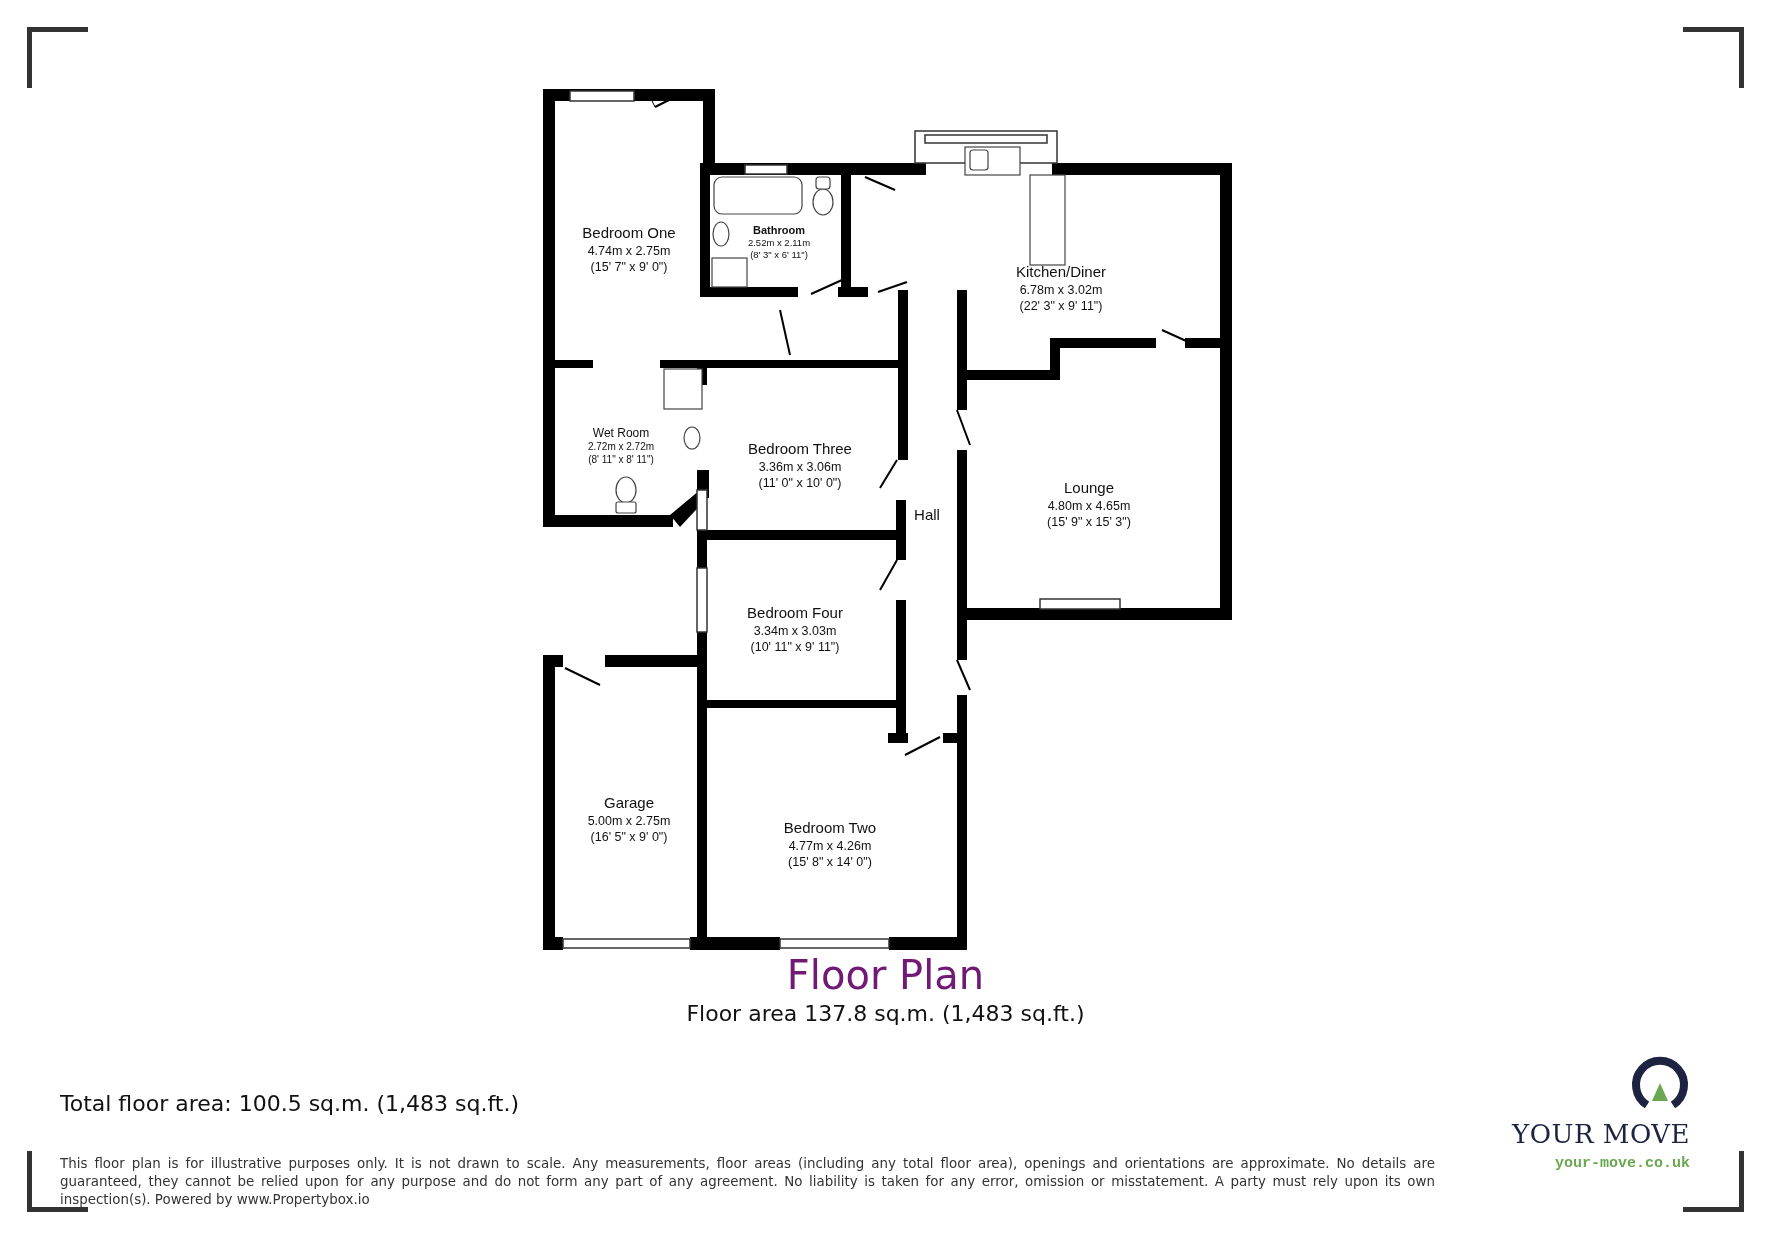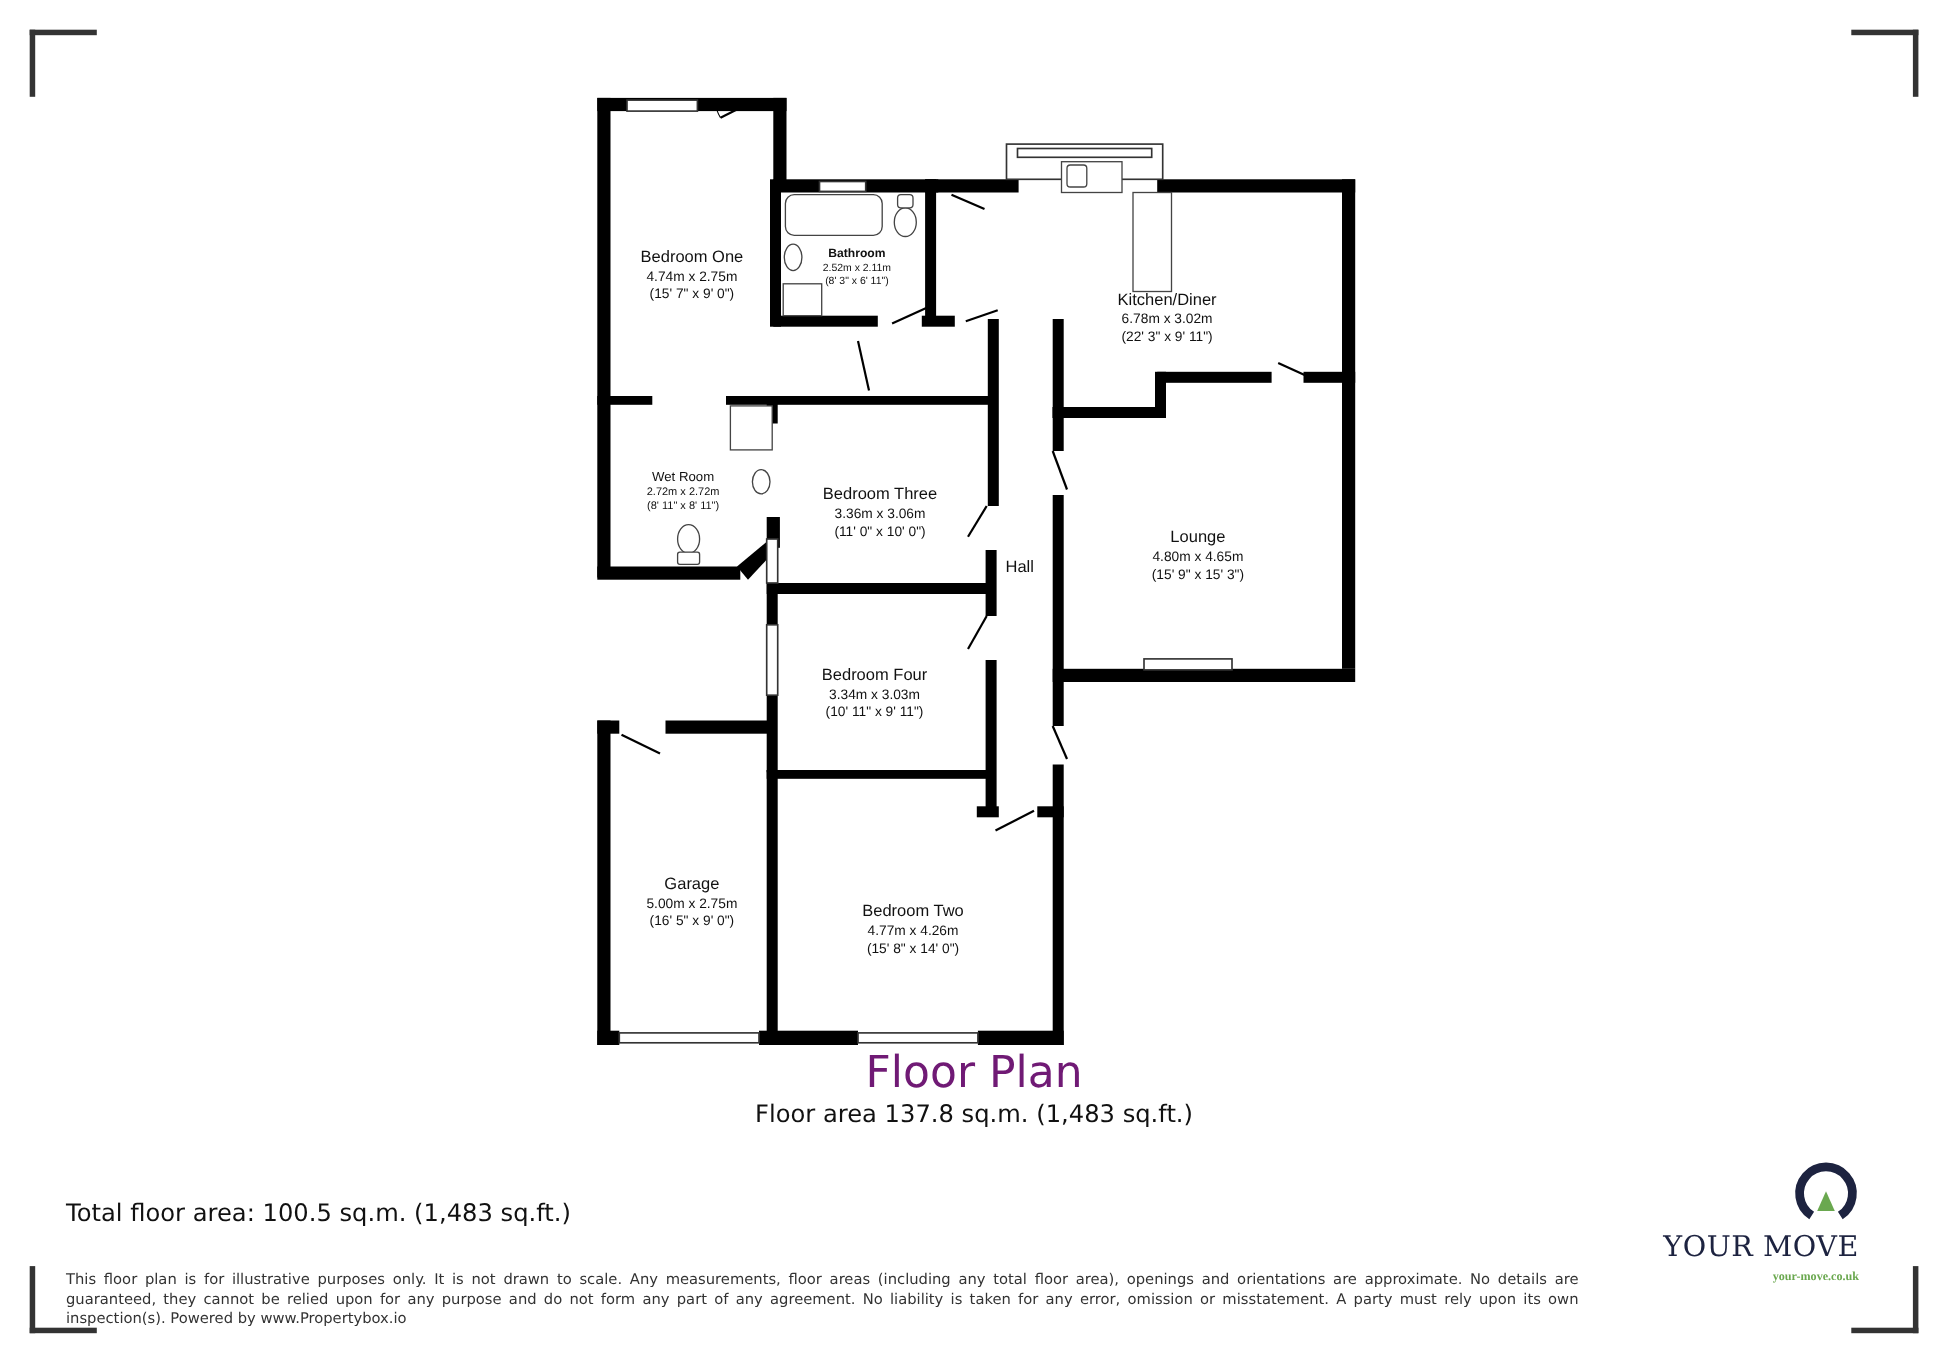--- a/index.html
+++ b/index.html
@@ -14,21 +14,21 @@
   .rn { font-size:15px; }
   .rd { font-size:12.5px; }
   .rn-s { font-size:11px; font-weight:bold; }
   .rd-s { font-size:9.5px; }
   .title { position:absolute; left:0; width:1771px; text-align:center; top:952px; font-family:"DejaVu Sans", sans-serif; font-size:40px; color:#701a75; }
   .subtitle { position:absolute; left:0; width:1771px; text-align:center; top:1001px; font-family:"DejaVu Sans", sans-serif; font-size:22px; color:#111; }
   .total { position:absolute; left:60px; top:1091px; font-family:"DejaVu Sans", sans-serif; font-size:22px; color:#111; }
   .disclaimer { position:absolute; left:60px; top:1135px; width:1375px; font-family:"DejaVu Sans", sans-serif; font-size:13.4px; line-height:18px; color:#333; text-align:justify; text-align-last:left;margin-top:20px; }
   .logo { position:absolute; left:1505px; top:1053px; width:185px; text-align:right; }
   .logo-name { font-family:"DejaVu Serif", serif; font-size:26px; letter-spacing:0.5px; color:#1d2340; margin-top:4px; }
-  .logo-url { font-family:Liberation Serif, serif; font-weight:bold; font-size:11px; color:#6aa84f; margin-top:6px; }
+  .logo-url { font-family:Liberation Mono, monospace; font-weight:bold; font-size:15px; color:#6aa84f; margin-top:6px; }
 </style>
 </head>
 <body>
 
 <div class="corner tl"></div>
 <div class="corner tr"></div>
 <div class="corner bl"></div>
 <div class="corner br"></div>
 
 <svg id="plan" width="1771" height="1239" viewBox="0 0 1771 1239">

